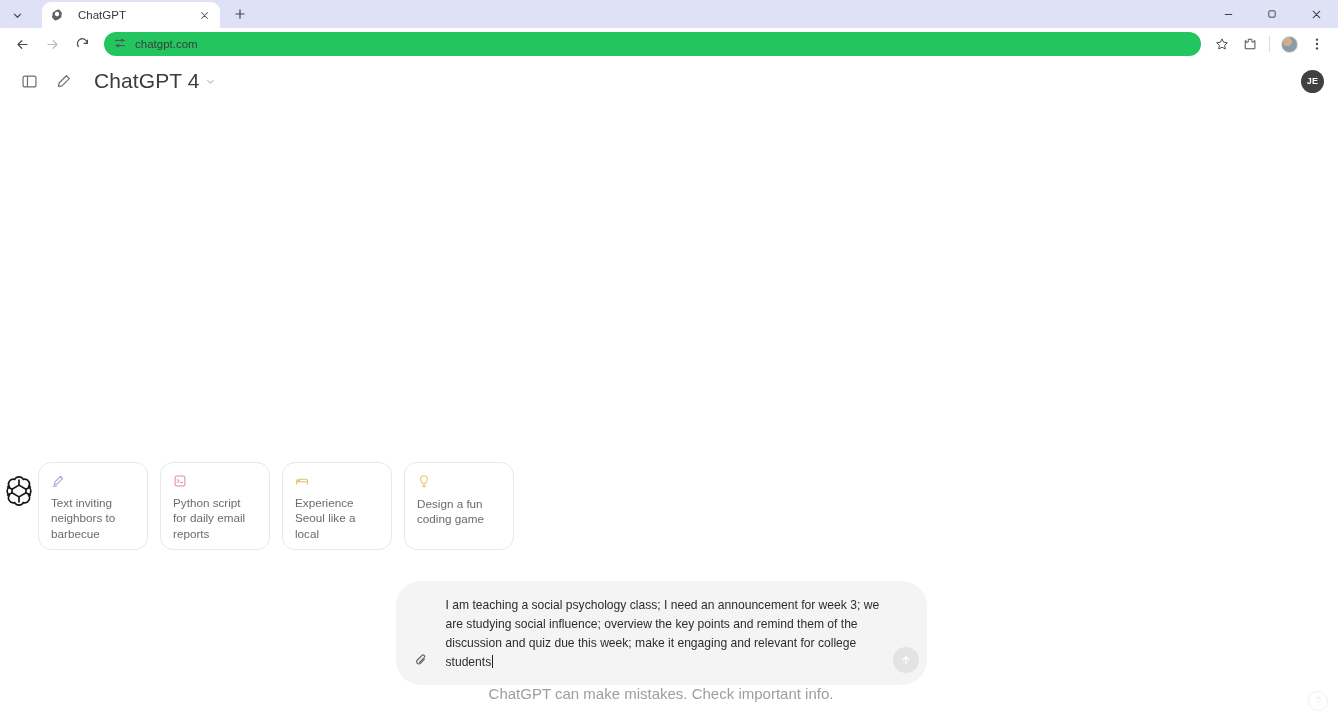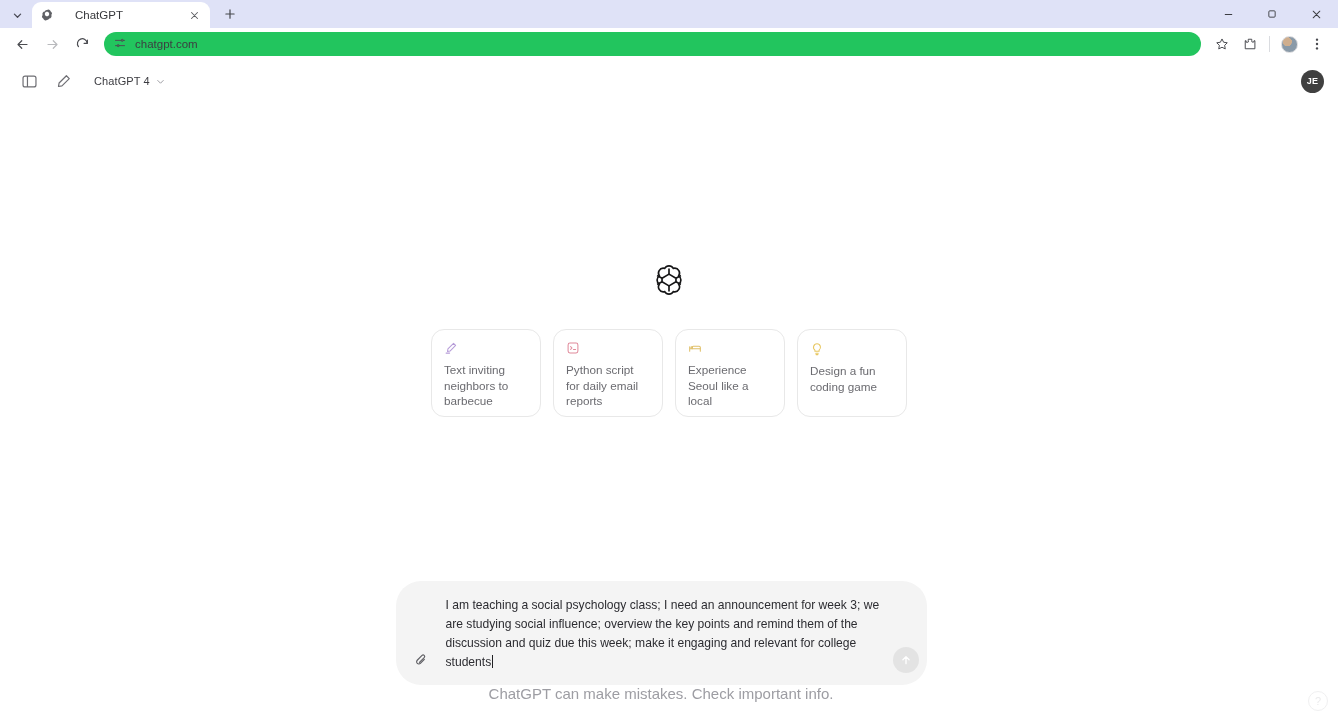--- a/index.html
+++ b/index.html
@@ -28,22 +28,22 @@
     color: #4a4a55;
   }
   .tab {
     height: 26px;
     width: 178px;
     background: #ffffff;
     border-radius: 9px 9px 0 0;
     display: flex;
     align-items: center;
     padding: 0 8px;
-    gap: 22px;
-    margin-left: 2px;
+    gap: 15px;
+    margin-left: 12px;
   }
   .tab-favicon { width: 13px; height: 13px; display: flex; align-items: center; justify-content: center; flex: 0 0 13px; }
   .tab-title {
     font-size: 11.5px;
     color: #36373b;
     white-space: nowrap;
     overflow: hidden;
     text-overflow: ellipsis;
     flex: 1;
   }
@@ -125,37 +125,37 @@
   }
   .hdr-icon {
     width: 30px; height: 30px;
     display: flex; align-items: center; justify-content: center;
     color: #6e6e73; border-radius: 7px;
   }
   .model-switch {
     display: flex; align-items: center; gap: 5px;
     padding: 5px 8px; border-radius: 8px; margin-left: 4px;
   }
-  .model-name { font-size: 11px; color: #3b3b40; letter-spacing: .1px; }
+  .model-name { font-size: 21px; color: #3b3b40; letter-spacing: .1px; }
   .chev { color: #9a9aa0; display: flex; align-items: center; }
   .avatar {
     width: 23px; height: 23px; border-radius: 50%;
     background: #404040;
     color: #ffffff;
     font-size: 9px; font-weight: bold;
     display: flex; align-items: center; justify-content: center;
     margin-left: auto;
     letter-spacing: .3px;
   }
 
   
   .hero {
     flex: 1;
     display: flex;
-    flex-direction: column;
+    flex-direction: row;
     align-items: center;
     padding-top: 159px;
   }
   .logo { width: 38px; height: 38px; }
 
   .cards {
     display: flex;
     gap: 12px;
     margin-top: 30px;
   }

